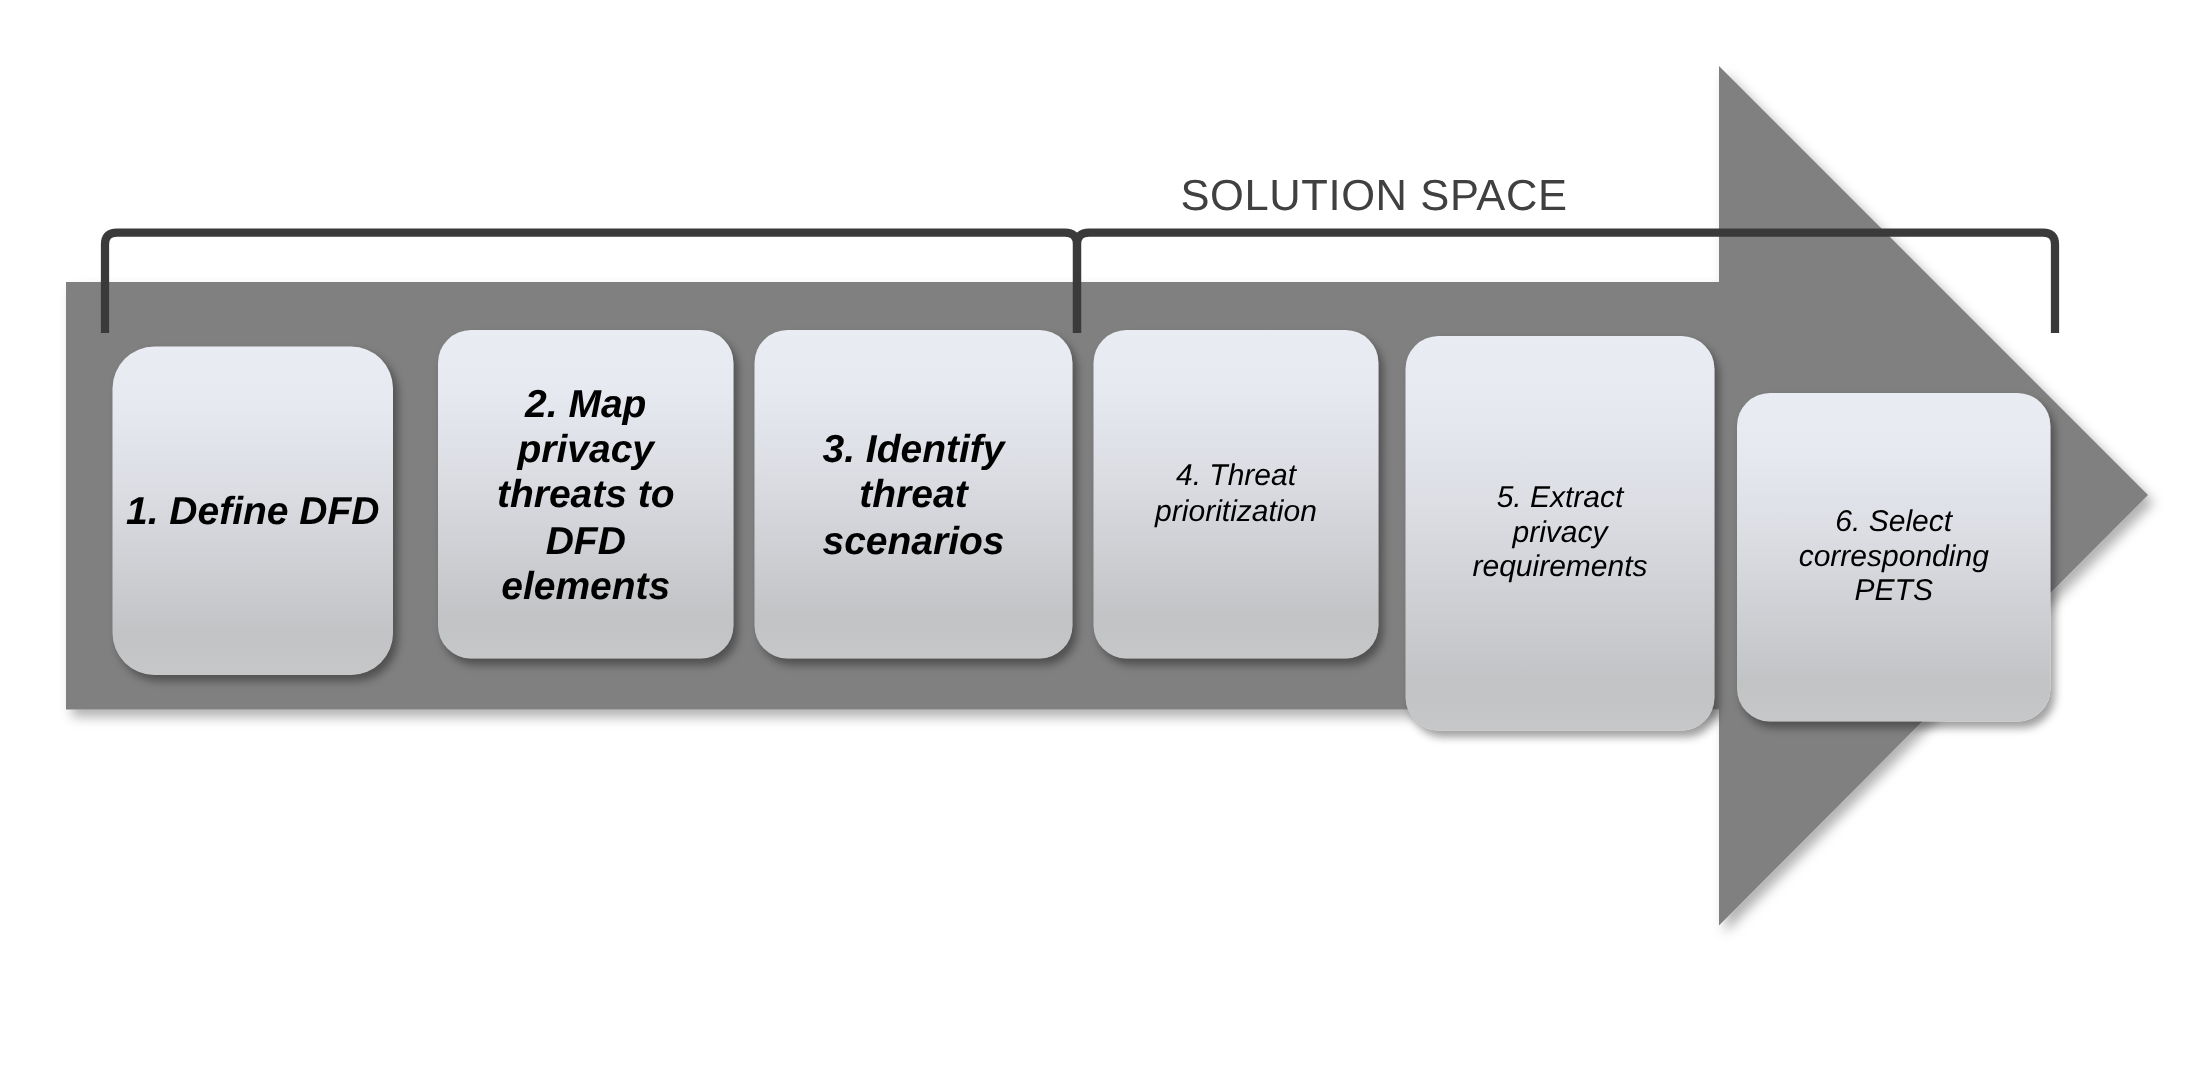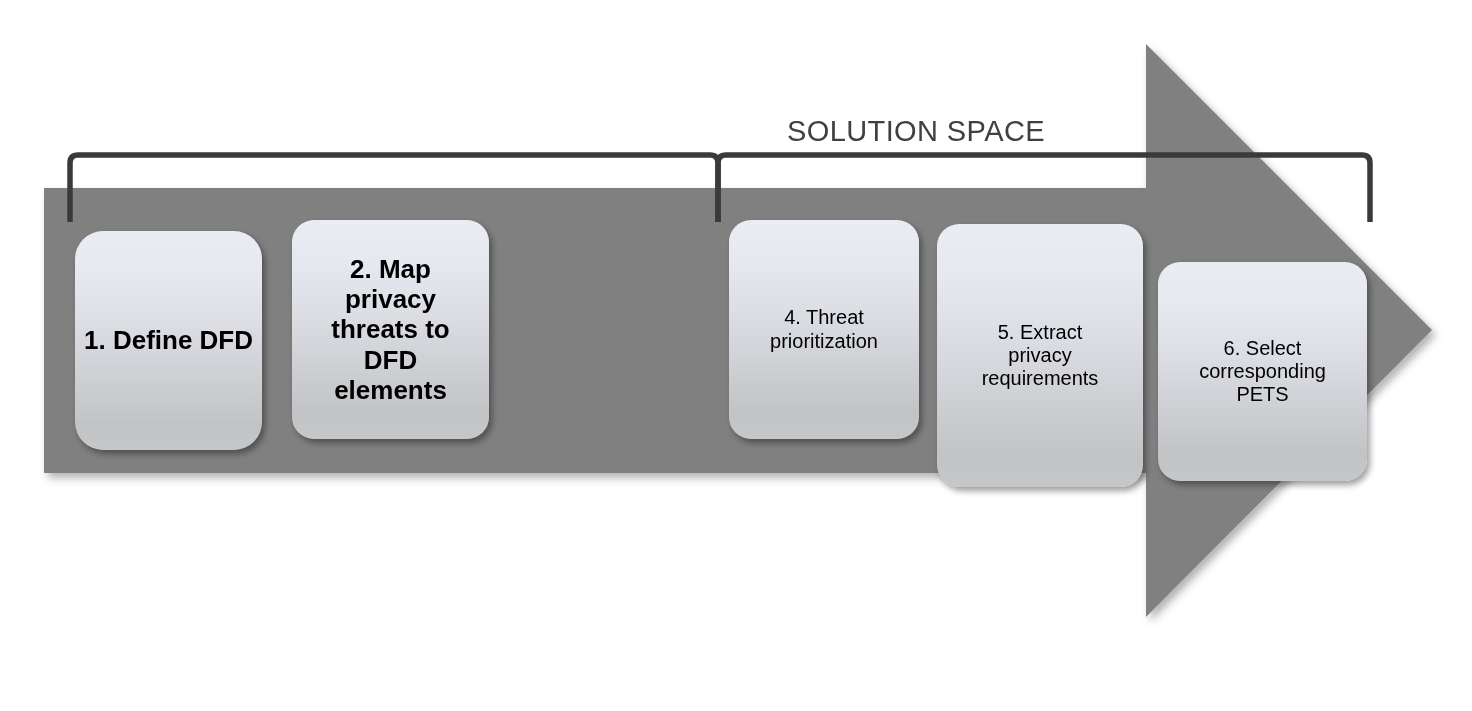--- a/index.html
+++ b/index.html
@@ -64,20 +64,21 @@
                 #dcdee4 42%,
                 #cdcfd3 68%,
                 #c2c3c5 88%,
                 #c6c7c9 100%);
     box-shadow: 3px 4px 6px rgba(0,0,0,0.38);
     display: flex;
     align-items: center;
     justify-content: center;
     box-sizing: border-box;
     padding: 4px 8px;
+    font-style: italic;
   }
   .step-label {
     text-align: center;
     color: #000000;
     line-height: 1.16;
     white-space: pre-line;
   }
   .bold-step .step-label {
     font-weight: bold;
     font-size: 26px;
@@ -137,20 +138,25 @@
   <div class="step-box bold-step" id="box-1">
     <span class="step-label">1. Define DFD</span>
   </div>
   <div class="step-box bold-step" id="box-2">
     <span class="step-label">2. Map
 privacy
 threats to
 DFD
 elements</span>
   </div>
+  <div class="step-box bold-step" id="box-3">
+    <span class="step-label">3. Identify
+threat
+scenarios</span>
+  </div>
   <div class="step-box reg-step" id="box-4">
     <span class="step-label">4. Threat
 prioritization</span>
   </div>
   <div class="step-box reg-step" id="box-5">
     <span class="step-label">5. Extract
 privacy
 requirements</span>
   </div>
   <div class="step-box reg-step" id="box-6">

